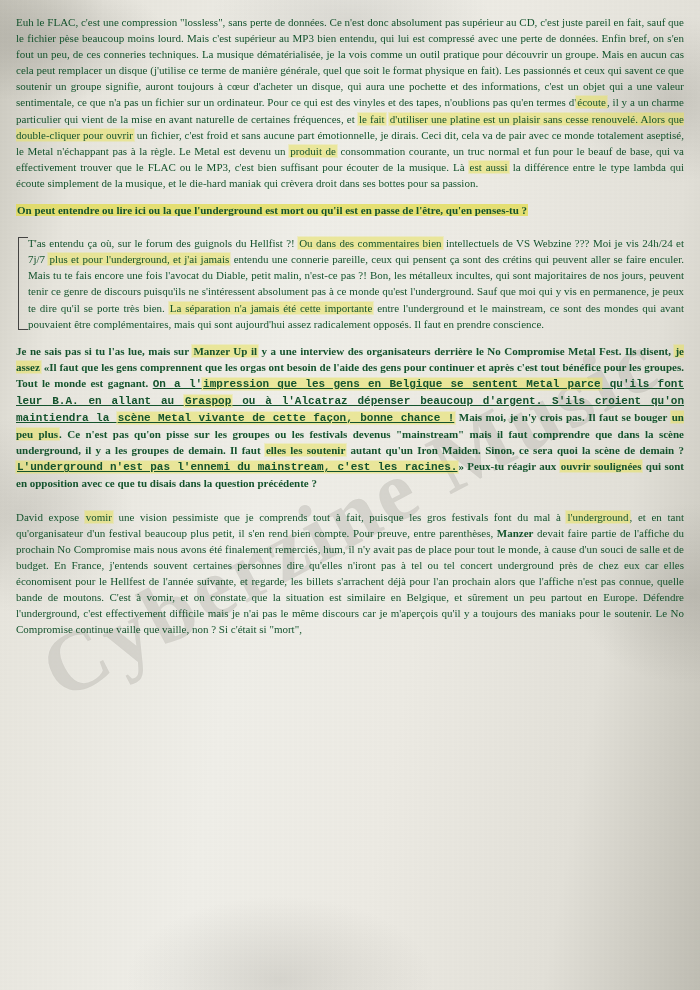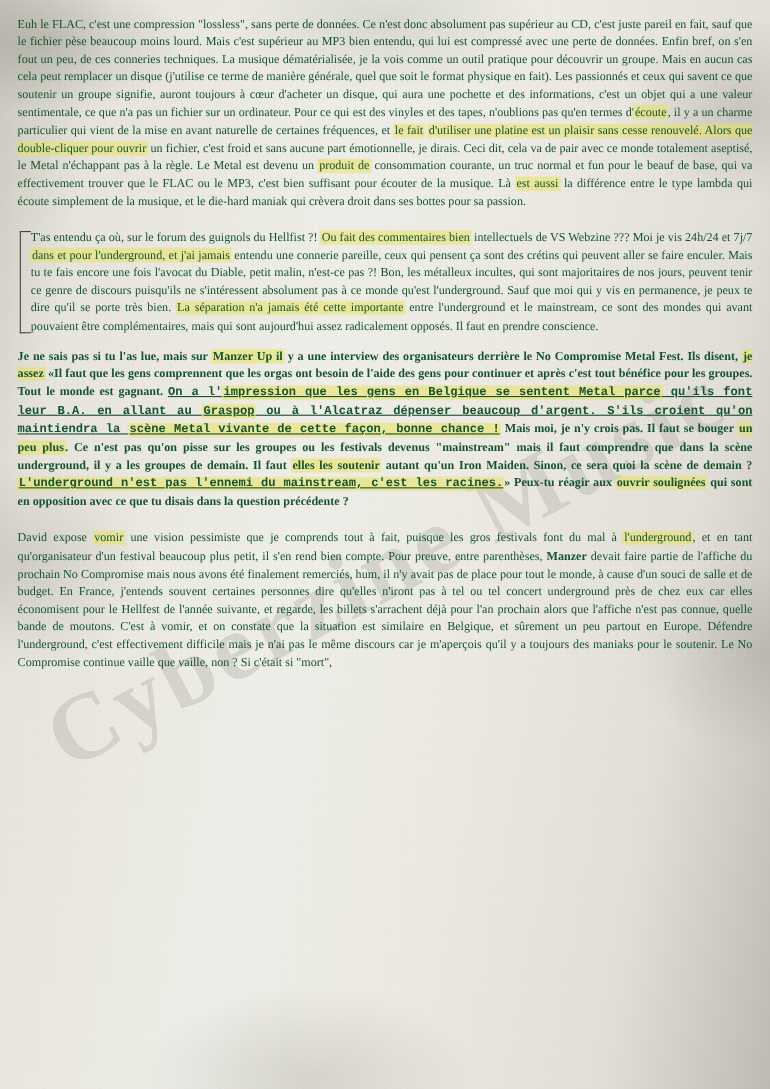--- a/index.html
+++ b/index.html
@@ -125,28 +125,32 @@
     un charme particulier qui vient de la mise en avant naturelle de certaines fréquences, et <span class="hl">le fait</span>
     <span class="hl">d'utiliser une platine est un plaisir sans cesse renouvelé. Alors que double-cliquer pour ouvrir</span> un
     fichier, c'est froid et sans aucune part émotionnelle, je dirais. Ceci dit, cela va de pair avec ce monde
     totalement aseptisé, le Metal n'échappant pas à la règle. Le Metal est devenu un <span class="hl">produit de</span>
     consommation courante, un truc normal et fun pour le beauf de base, qui va effectivement trouver
     que le FLAC ou le MP3, c'est bien suffisant pour écouter de la musique. Là <span class="hl">est aussi</span> la différence
     entre le type lambda qui écoute simplement de la musique, et le die-hard maniak qui crèvera droit
     dans ses bottes pour sa passion.
   </p>
 
+  <p class="para q">
+    <span class="hl-strong">On peut entendre ou lire ici ou la que l'underground est mort ou qu'il est en passe de l'être,
+    qu'en penses-tu ?</span>
+  </p>
 
   <div class="blockgap"></div>
 
   <div style="position:relative;">
     <div class="bracket"></div>
     <p class="para withbracket">
-      T'as entendu ça où, sur le forum des guignols du Hellfist ?! <span class="hl">Ou fait des commentaires bien</span>
-      intellectuels de VS Webzine ??? Moi je vis 24h/24 et 7j/7 <span class="hl">dans et pour l'underground, et j'ai jamais</span>
+      T'as entendu ça où, sur le forum des guignols du Hellfist ?! <span class="hl">Ou dans des commentaires bien</span>
+      intellectuels de VS Webzine ??? Moi je vis 24h/24 et 7j/7 <span class="hl">plus et pour l'underground, et j'ai jamais</span>
       entendu une connerie pareille, ceux qui pensent ça sont des crétins qui peuvent aller se faire enculer.
       Mais tu te fais encore une fois l'avocat du Diable, petit malin, n'est-ce pas ?! Bon, les métalleux
       incultes, qui sont majoritaires de nos jours, peuvent tenir ce genre de discours puisqu'ils ne
       s'intéressent absolument pas à ce monde qu'est l'underground. Sauf que moi qui y vis en
       permanence, je peux te dire qu'il se porte très bien. <span class="hl">La séparation n'a jamais été cette importante</span>
       entre l'underground et le mainstream, ce sont des mondes qui avant pouvaient être complémentaires,
       mais qui sont aujourd'hui assez radicalement opposés. Il faut en prendre conscience.
     </p>
   </div>
 

